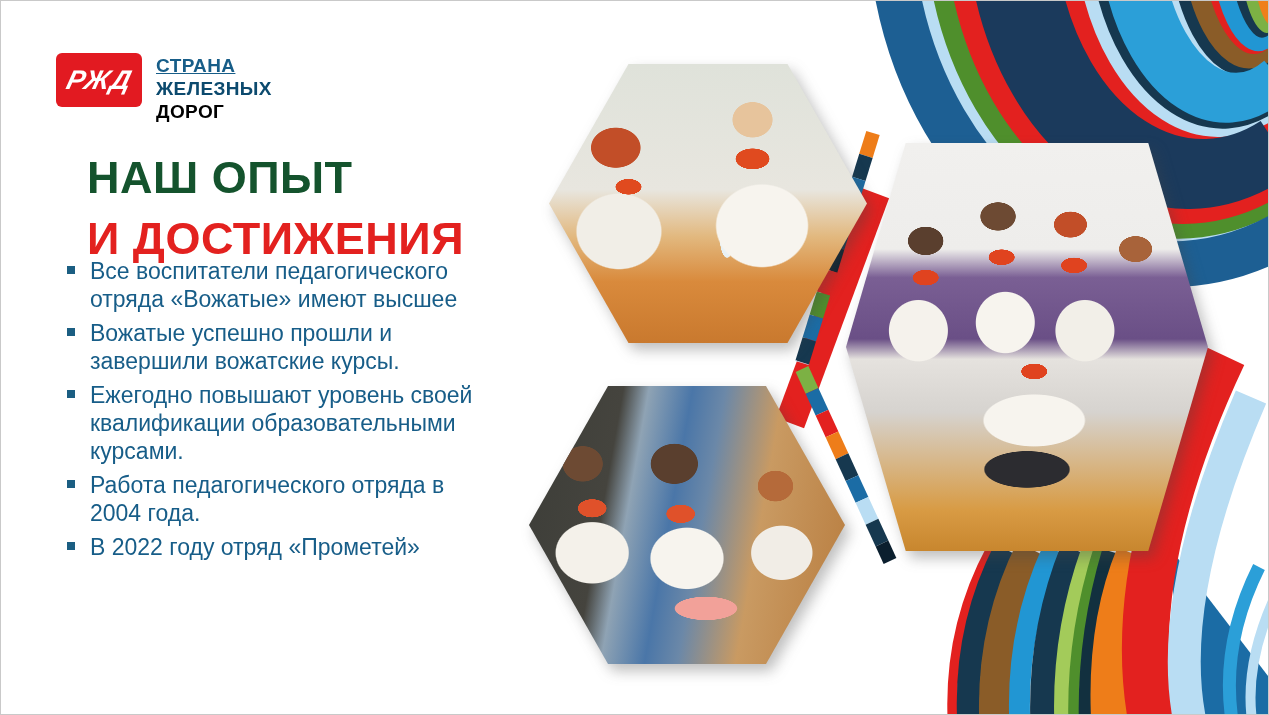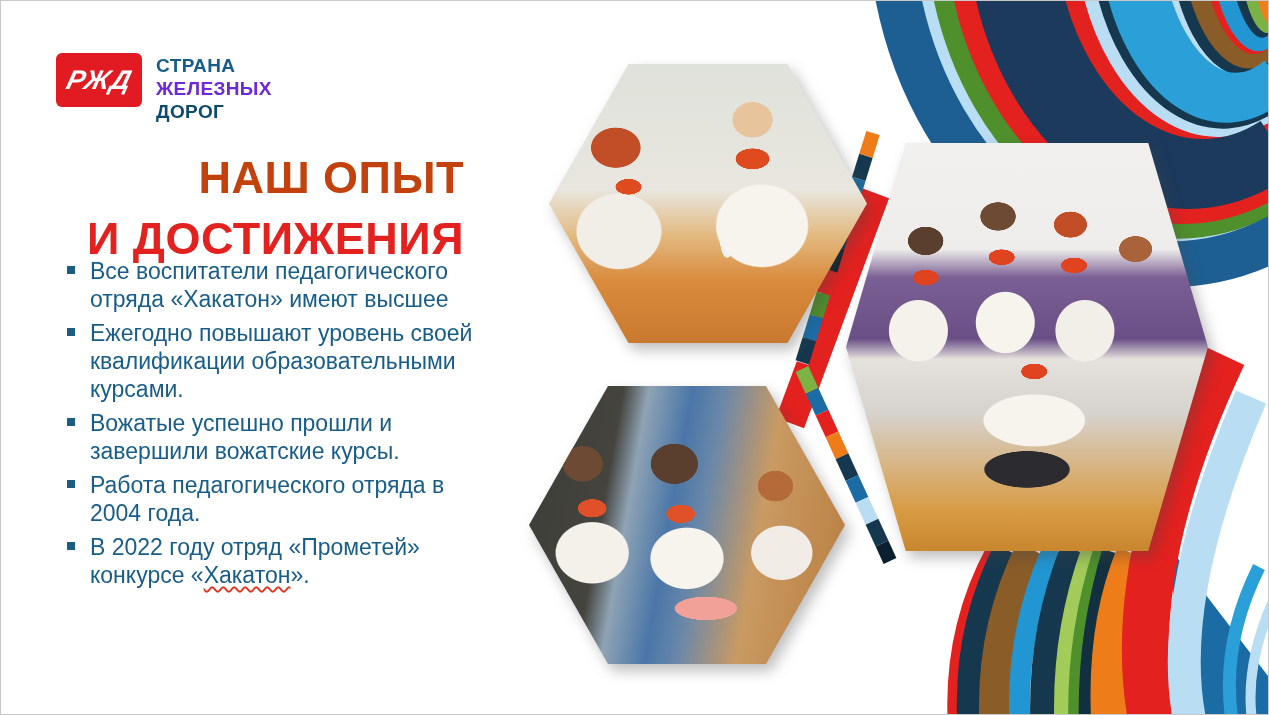--- a/index.html
+++ b/index.html
@@ -6,24 +6,24 @@
   .slide{
     position:relative;width:1269px;height:715px;background:#fff;overflow:hidden;
     box-sizing:border-box;border:1px solid #c9c9c9;
     font-family:"Liberation Sans","DejaVu Sans",sans-serif;
   }
   
   .logo-wrap{position:absolute;left:55px;top:52px;display:flex;align-items:flex-start;}
   .rzd-box{width:86px;height:54px;background:#e21a21;border-radius:6px;display:flex;align-items:center;justify-content:center;}
   .rzd-mark{color:#fff;font-weight:bold;font-style:italic;font-size:27px;transform:skewX(-14deg);letter-spacing:1px;}
   .brand-text{margin-left:14px;font-weight:bold;font-size:19px;line-height:23px;letter-spacing:.4px;margin-top:1px;}
-  .brand-l1{color:#175d88;} .brand-l2{color:#6d28d9;} .brand-l3{color:#0c4a6e;}
+  .brand-l1{color:#175d88;text-decoration:underline;} .brand-l2{color:#0c4a6e;} .brand-l3{color:#000000;}
   
   .title{position:absolute;left:86px;top:146px;font-weight:bold;font-size:45px;line-height:61px;letter-spacing:.5px;}
-  .title .t1{color:#c2410c;text-align:right;} .title .t2{color:#e3211f;text-align:center;}
+  .title .t1{color:#14532d;} .title .t2{color:#e3211f;text-align:center;}
   
   .bullets{position:absolute;left:66px;top:256px;width:470px;list-style:none;margin:0;padding:0;}
   .bullet{display:flex;margin-top:6px;}
   .bullet:first-child{margin-top:0;}
   .marker{flex:0 0 8px;width:8px;height:8px;background:#1b5e82;margin-top:9px;margin-right:15px;}
   .btext{font-size:23px;line-height:28px;color:#175d88;}
   .btext .line{white-space:nowrap;}
   .btext .b{font-weight:normal;}
   .btext .wavy{text-decoration-line:underline;text-decoration-style:wavy;text-decoration-color:#e0341f;text-decoration-thickness:1.5px;text-underline-offset:3px;}
   
@@ -147,50 +147,49 @@
   <div class="title">
     <div class="t1">НАШ ОПЫТ</div>
     <div class="t2">И ДОСТИЖЕНИЯ</div>
   </div>
 
   <ul class="bullets">
       <li class="bullet">
         <span class="marker"></span>
         <div class="btext">
           <div class="line"><span>Все воспитатели педагогического</span></div>
-          <div class="line"><span>отряда «Хакатон» </span><span class="b">имеют высшее</span></div>
+          <div class="line"><span>отряда «Вожатые» </span><span class="b">имеют высшее</span></div>
+        </div>
+      </li>
+      <li class="bullet">
+        <span class="marker"></span>
+        <div class="btext">
+          <div class="line"><span>Вожатые успешно </span><span class="b">прошли и</span></div>
+          <div class="line"><span class="b">завершили вожатские курсы.</span></div>
         </div>
       </li>
       <li class="bullet">
         <span class="marker"></span>
         <div class="btext">
           <div class="line"><span>Ежегодно повышают уровень своей</span></div>
           <div class="line"><span>квалификации образовательными</span></div>
           <div class="line"><span>курсами.</span></div>
         </div>
       </li>
       <li class="bullet">
         <span class="marker"></span>
         <div class="btext">
-          <div class="line"><span>Вожатые успешно </span><span class="b">прошли и</span></div>
-          <div class="line"><span class="b">завершили вожатские курсы.</span></div>
-        </div>
-      </li>
-      <li class="bullet">
-        <span class="marker"></span>
-        <div class="btext">
           <div class="line"><span>Работа педагогического отряда в</span></div>
           <div class="line"><span class="b">2004 года.</span></div>
         </div>
       </li>
       <li class="bullet">
         <span class="marker"></span>
         <div class="btext">
           <div class="line"><span>В 2022 году отряд «Прометей»</span></div>
-          <div class="line"><span>конкурсе «</span><span class="wavy">Хакатон</span><span>».</span></div>
         </div>
       </li>
     </ul>
 
   <div class="hex-wrap hw1">
     <div class="hex ph1"></div>
   </div>
   <div class="hex-wrap hw2">
     <div class="hex ph2"></div>
   </div>

